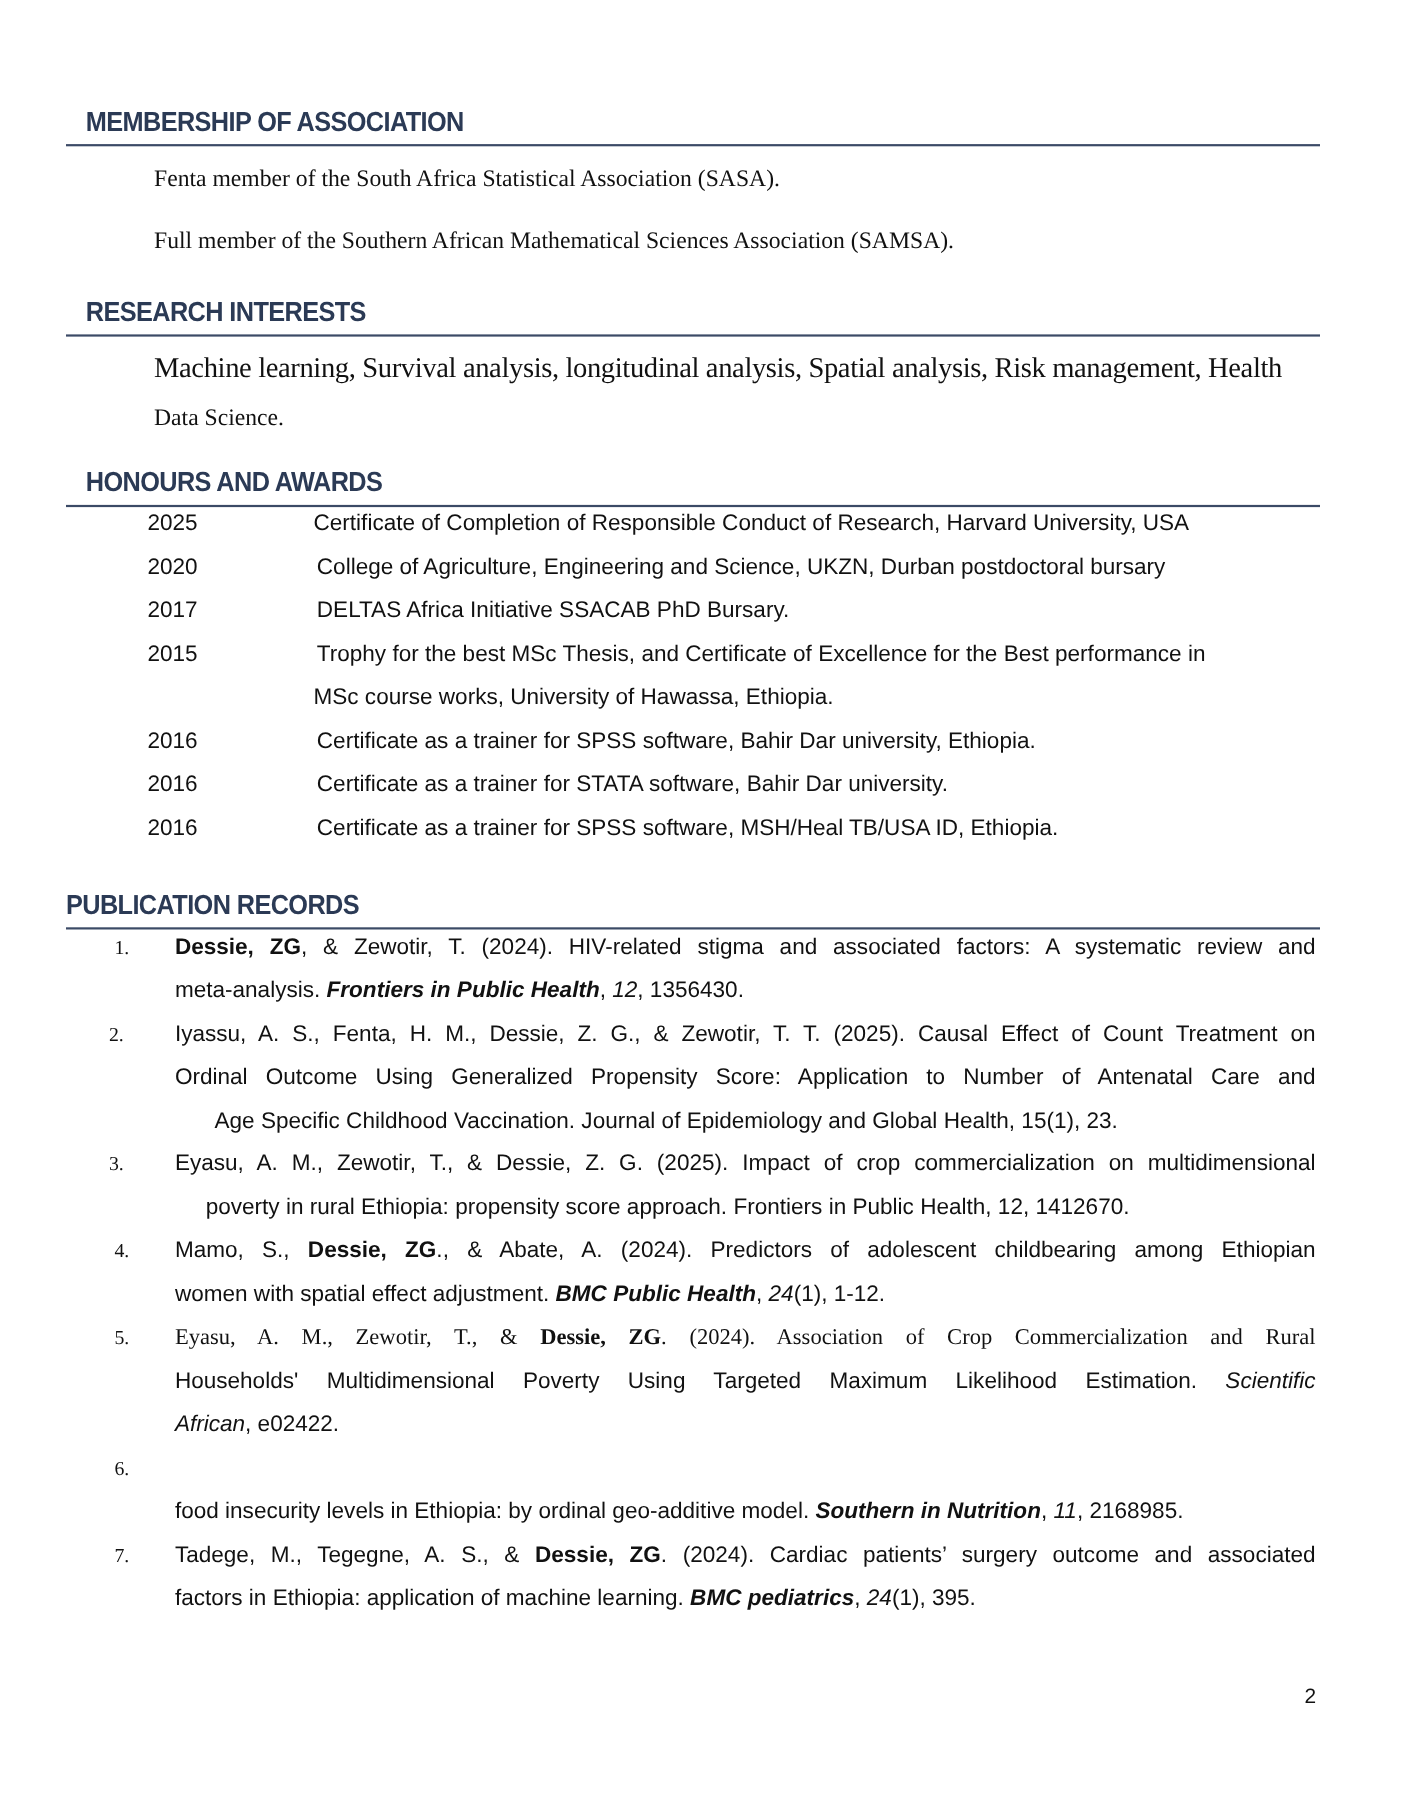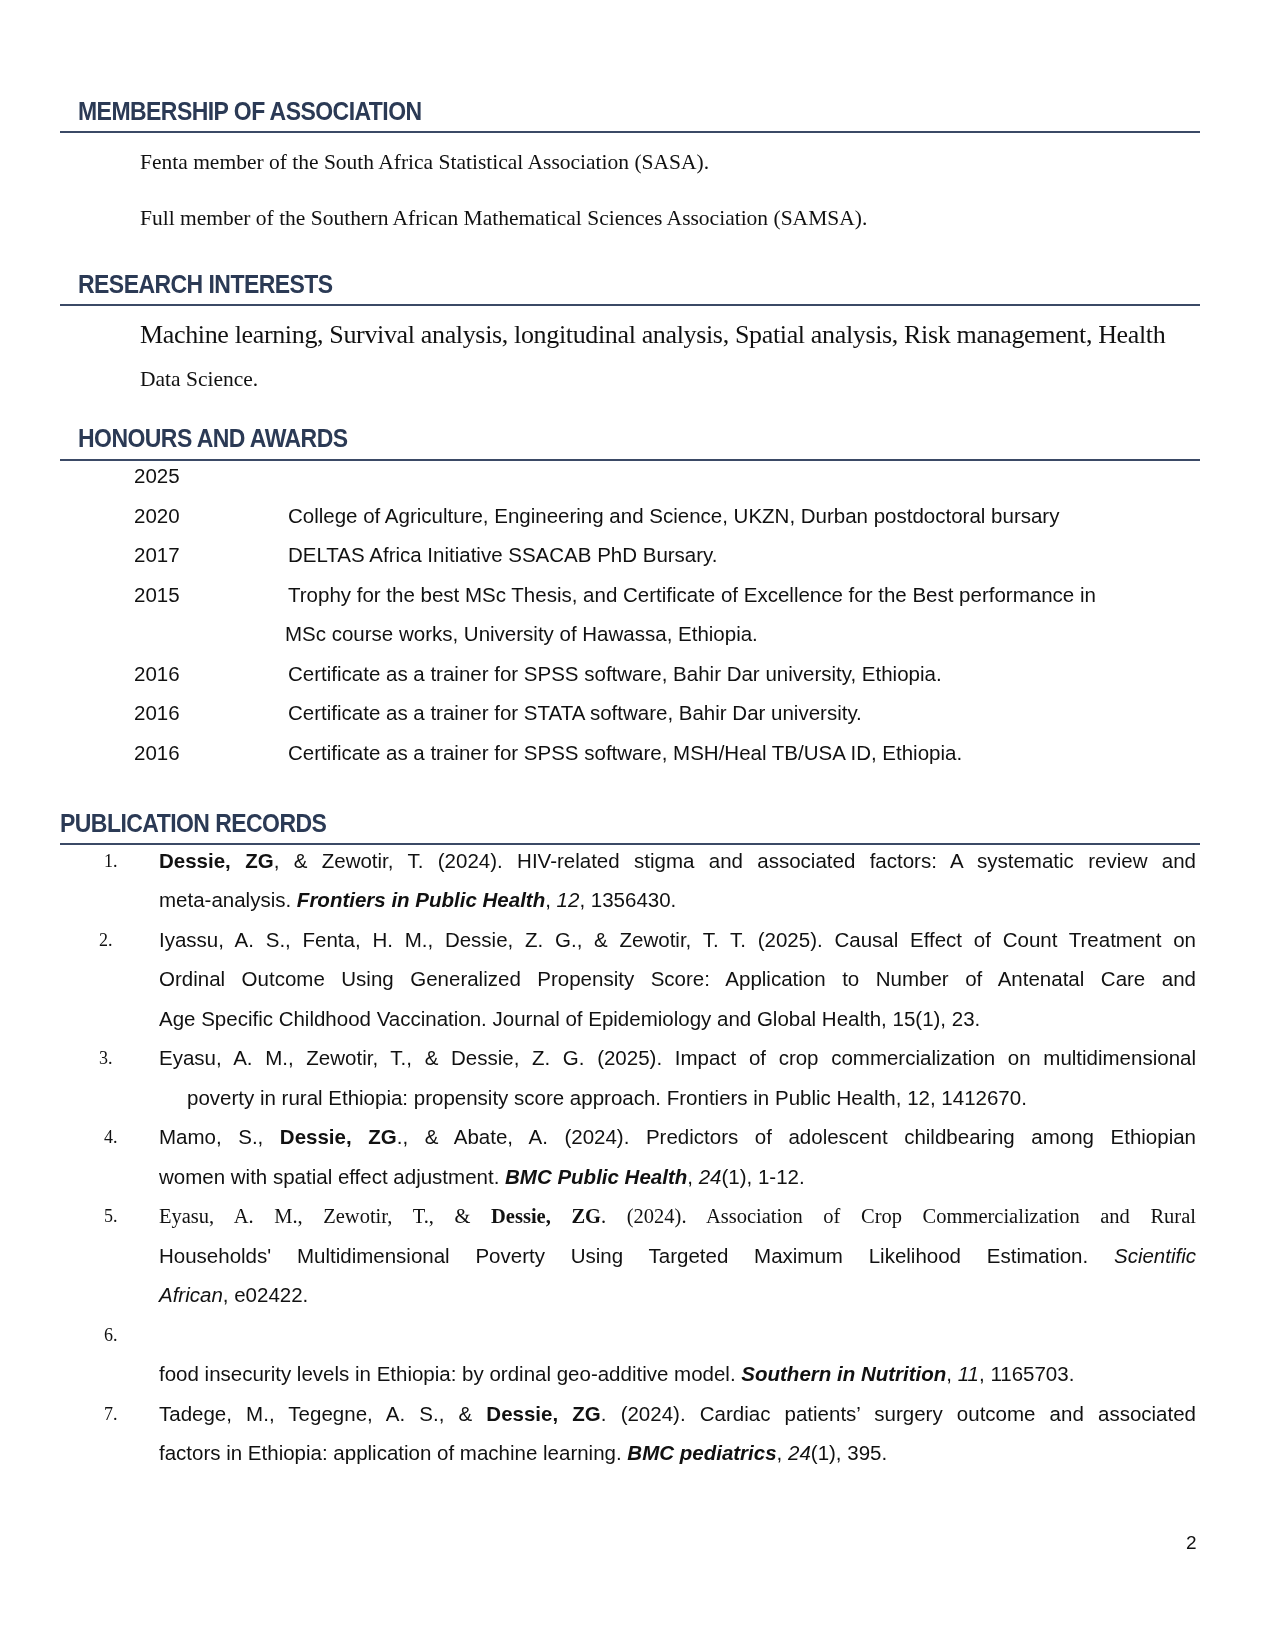--- a/index.html
+++ b/index.html
@@ -79,20 +79,21 @@
 
   <div class="sec-head" style="left:78px; top:269px;">RESEARCH INTERESTS</div>
   <div class="rule" style="top:304px;"></div>
   <div class="serif-line" style="left:140px; top:321px; font-size:26px; letter-spacing:-0.35px;">Machine learning, Survival analysis, longitudinal analysis, Spatial analysis, Risk management, Health</div>
   <div class="serif-line" style="left:140px; top:365px;">Data Science.</div>
 
   <div class="sec-head" style="left:78px; top:423px;">HONOURS AND AWARDS</div>
   <div class="rule" style="top:459px;"></div>
 
   <div class="award-year" style="left:134px; top:463px;">2025</div>
+  <div class="award-text" style="left:285px; top:463px;">Certificate of Completion of Responsible Conduct of Research, Harvard University, USA</div>
 
   <div class="award-year" style="left:134px; top:503px;">2020</div>
   <div class="award-text" style="left:288px; top:503px;">College of Agriculture, Engineering and Science, UKZN, Durban postdoctoral bursary</div>
 
   <div class="award-year" style="left:134px; top:542px;">2017</div>
   <div class="award-text" style="left:288px; top:542px;">DELTAS Africa Initiative SSACAB PhD Bursary.</div>
 
   <div class="award-year" style="left:134px; top:582px;">2015</div>
   <div class="award-text" style="left:288px; top:582px;">Trophy for the best MSc Thesis, and Certificate of Excellence for the Best performance in</div>
   <div class="award-text" style="left:285px; top:621px;">MSc course works, University of Hawassa, Ethiopia.</div>
@@ -109,36 +110,36 @@
   <div class="sec-head" style="left:60px; top:808px;">PUBLICATION RECORDS</div>
   <div class="rule" style="top:843px;"></div>
 
   <div class="pub-num" style="left:104px; top:848px;">1.</div>
   <div class="pub-line justify" style="top:848px;"><span class="b">Dessie, ZG</span><span>, &amp; Zewotir, T. (2024).  HIV-related stigma and associated factors: A systematic review and</span></div>
   <div class="pub-line" style="top:887px;"><span>meta-analysis. </span><span class="bi">Frontiers in Public Health</span><span>, </span><span class="i">12</span><span>, 1356430.</span></div>
 
   <div class="pub-num" style="left:99px; top:927px;">2.</div>
   <div class="pub-line justify" style="top:927px;">Iyassu, A. S., Fenta, H. M., Dessie, Z. G., &amp; Zewotir, T. T. (2025). Causal Effect of Count Treatment on</div>
   <div class="pub-line justify" style="top:966px;">Ordinal Outcome Using Generalized Propensity Score: Application to Number of Antenatal Care and</div>
-  <div class="pub-line" style="top:1006px;">Age Specific Childhood Vaccination. Journal of Epidemiology and Global Health, 15(1), 23.</div>
+  <div class="pub-line" style="top:1006px;margin-left:36px;">Age Specific Childhood Vaccination. Journal of Epidemiology and Global Health, 15(1), 23.</div>
 
   <div class="pub-num" style="left:99px; top:1045px;">3.</div>
   <div class="pub-line justify" style="top:1045px;">Eyasu, A. M., Zewotir, T., &amp; Dessie, Z. G. (2025). Impact of crop commercialization on multidimensional</div>
   <div class="pub-line" style="top:1085px;margin-left:28px;">poverty in rural Ethiopia: propensity score approach. Frontiers in Public Health, 12, 1412670.</div>
 
   <div class="pub-num" style="left:104px; top:1124px;">4.</div>
   <div class="pub-line justify" style="top:1124px;"><span>Mamo, S., </span><span class="b">Dessie, ZG</span><span>., &amp; Abate, A. (2024). Predictors of adolescent childbearing among Ethiopian</span></div>
   <div class="pub-line" style="top:1164px;"><span>women with spatial effect adjustment. </span><span class="bi">BMC Public Health</span><span>, </span><span class="i">24</span><span>(1), 1-12.</span></div>
 
   <div class="pub-num" style="left:104px; top:1203px;">5.</div>
   <div class="pub-line justify" style="top:1203px;font-family:Liberation Serif, serif;"><span>Eyasu, A. M., Zewotir, T., &amp; </span><span class="b">Dessie, ZG</span><span>. (2024). Association of Crop Commercialization and Rural</span></div>
   <div class="pub-line justify" style="top:1243px;"><span>Households' Multidimensional Poverty Using Targeted Maximum Likelihood Estimation. </span><span class="i">Scientific</span></div>
   <div class="pub-line" style="top:1282px;"><span class="i">African</span><span>, e02422.</span></div>
 
   <div class="pub-num" style="left:104px; top:1322px;">6.</div>
-  <div class="pub-line" style="top:1361px;"><span>food insecurity levels in Ethiopia: by ordinal geo-additive model. </span><span class="bi">Southern in Nutrition</span><span>, </span><span class="i">11</span><span>, 1165703.</span></div>
+  <div class="pub-line" style="top:1361px;"><span>food insecurity levels in Ethiopia: by ordinal geo-additive model. </span><span class="bi">Southern in Nutrition</span><span>, </span><span class="i">11</span><span>, 2168985.</span></div>
 
   <div class="pub-num" style="left:104px; top:1401px;">7.</div>
   <div class="pub-line justify" style="top:1401px;"><span>Tadege, M., Tegegne, A. S., &amp; </span><span class="b">Dessie, ZG</span><span>. (2024). Cardiac patients’ surgery outcome and associated</span></div>
   <div class="pub-line" style="top:1440px;"><span>factors in Ethiopia: application of machine learning. </span><span class="bi">BMC pediatrics</span><span>, </span><span class="i">24</span><span>(1), 395.</span></div>
 
   <div class="page-num">2</div>
 </div>
 
 </body></html>

